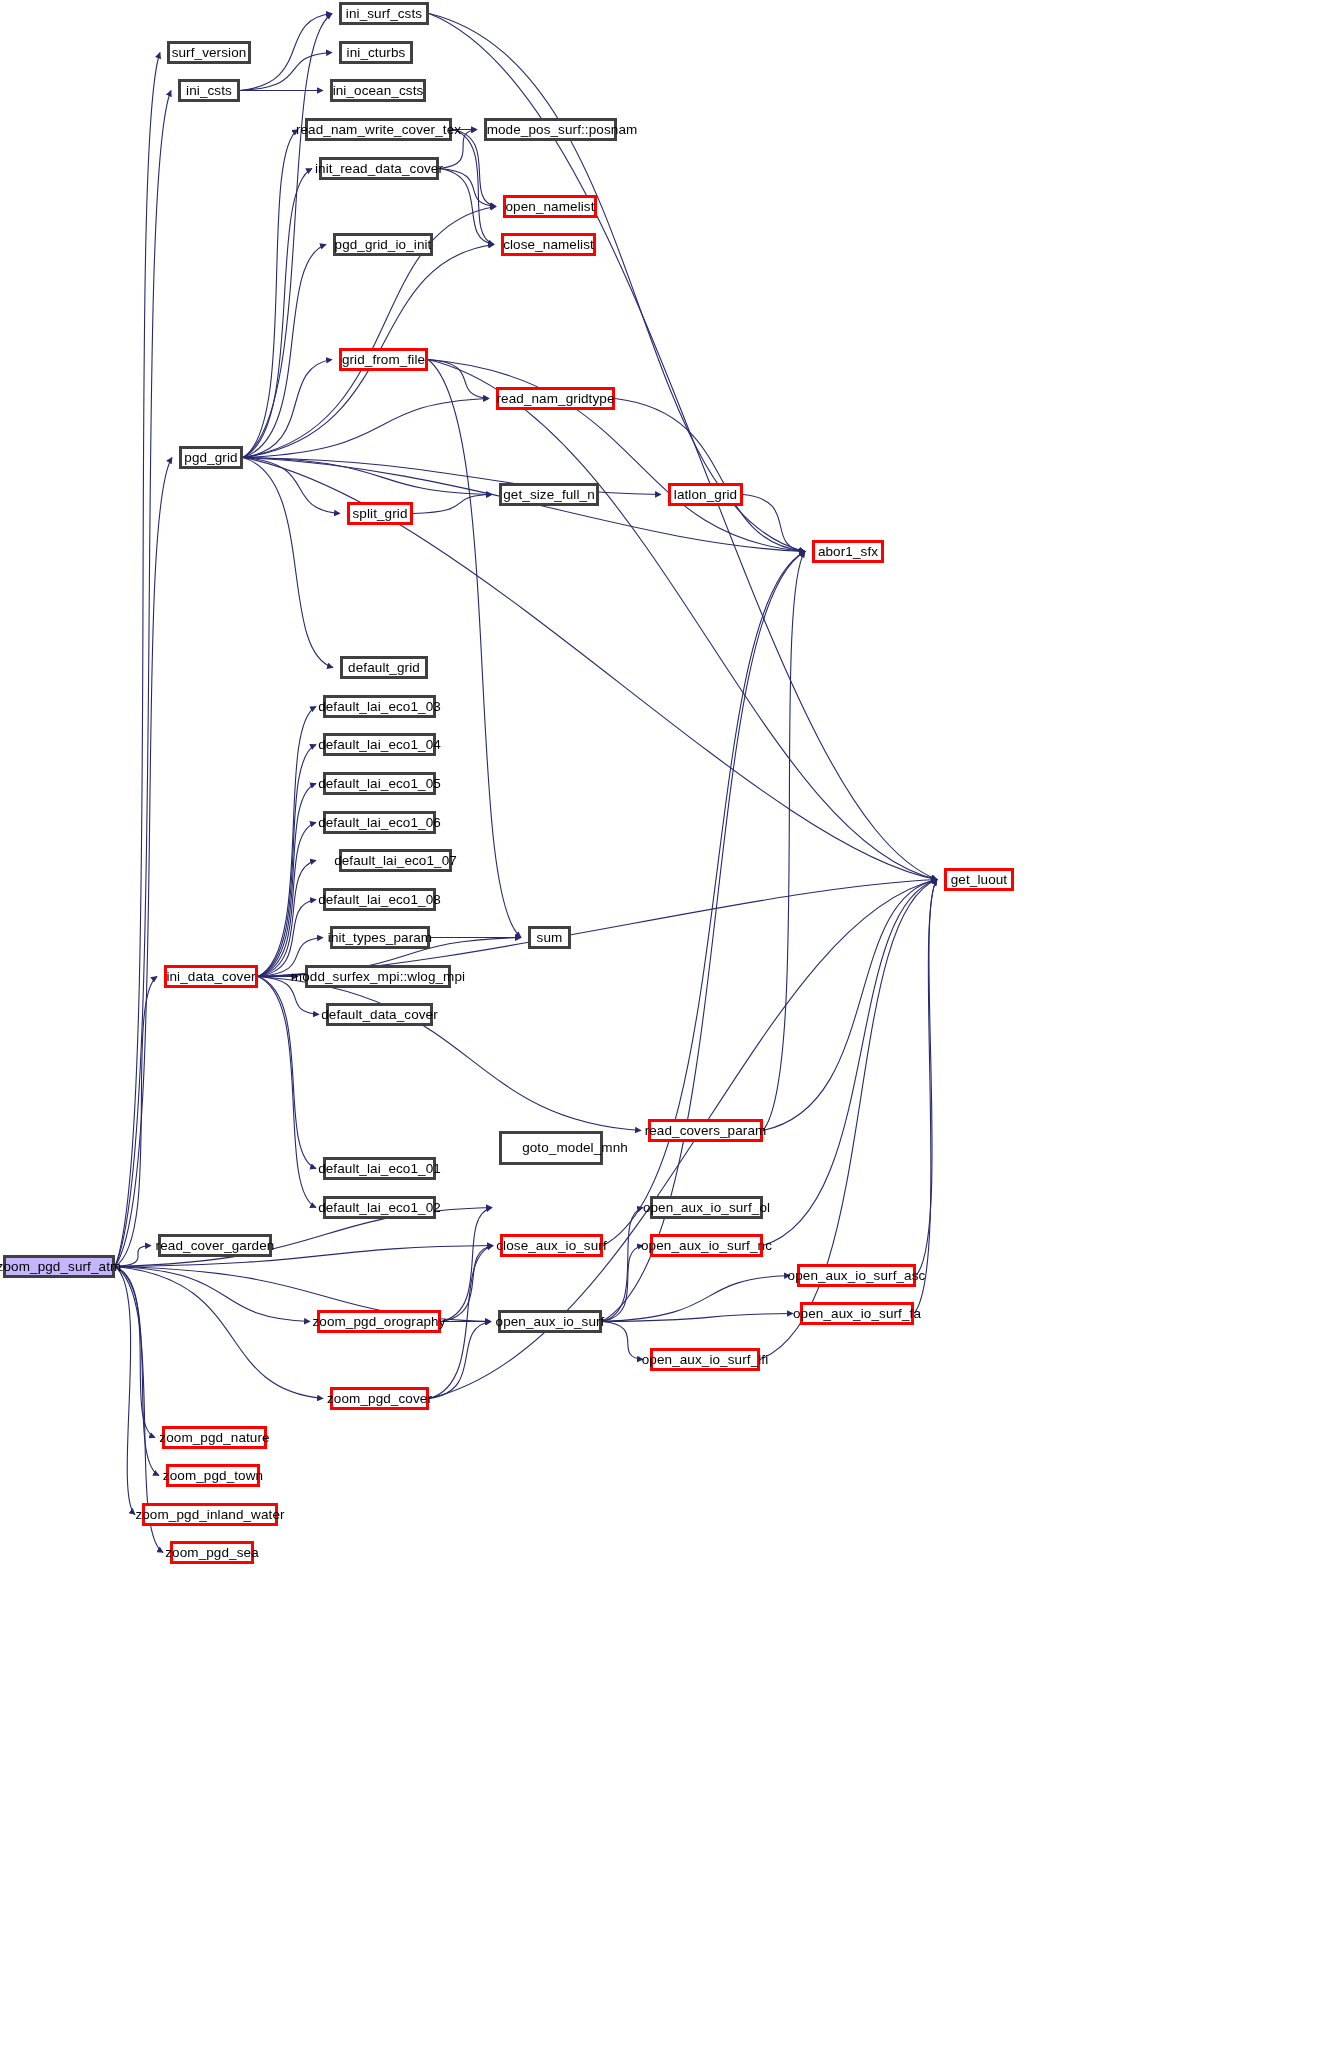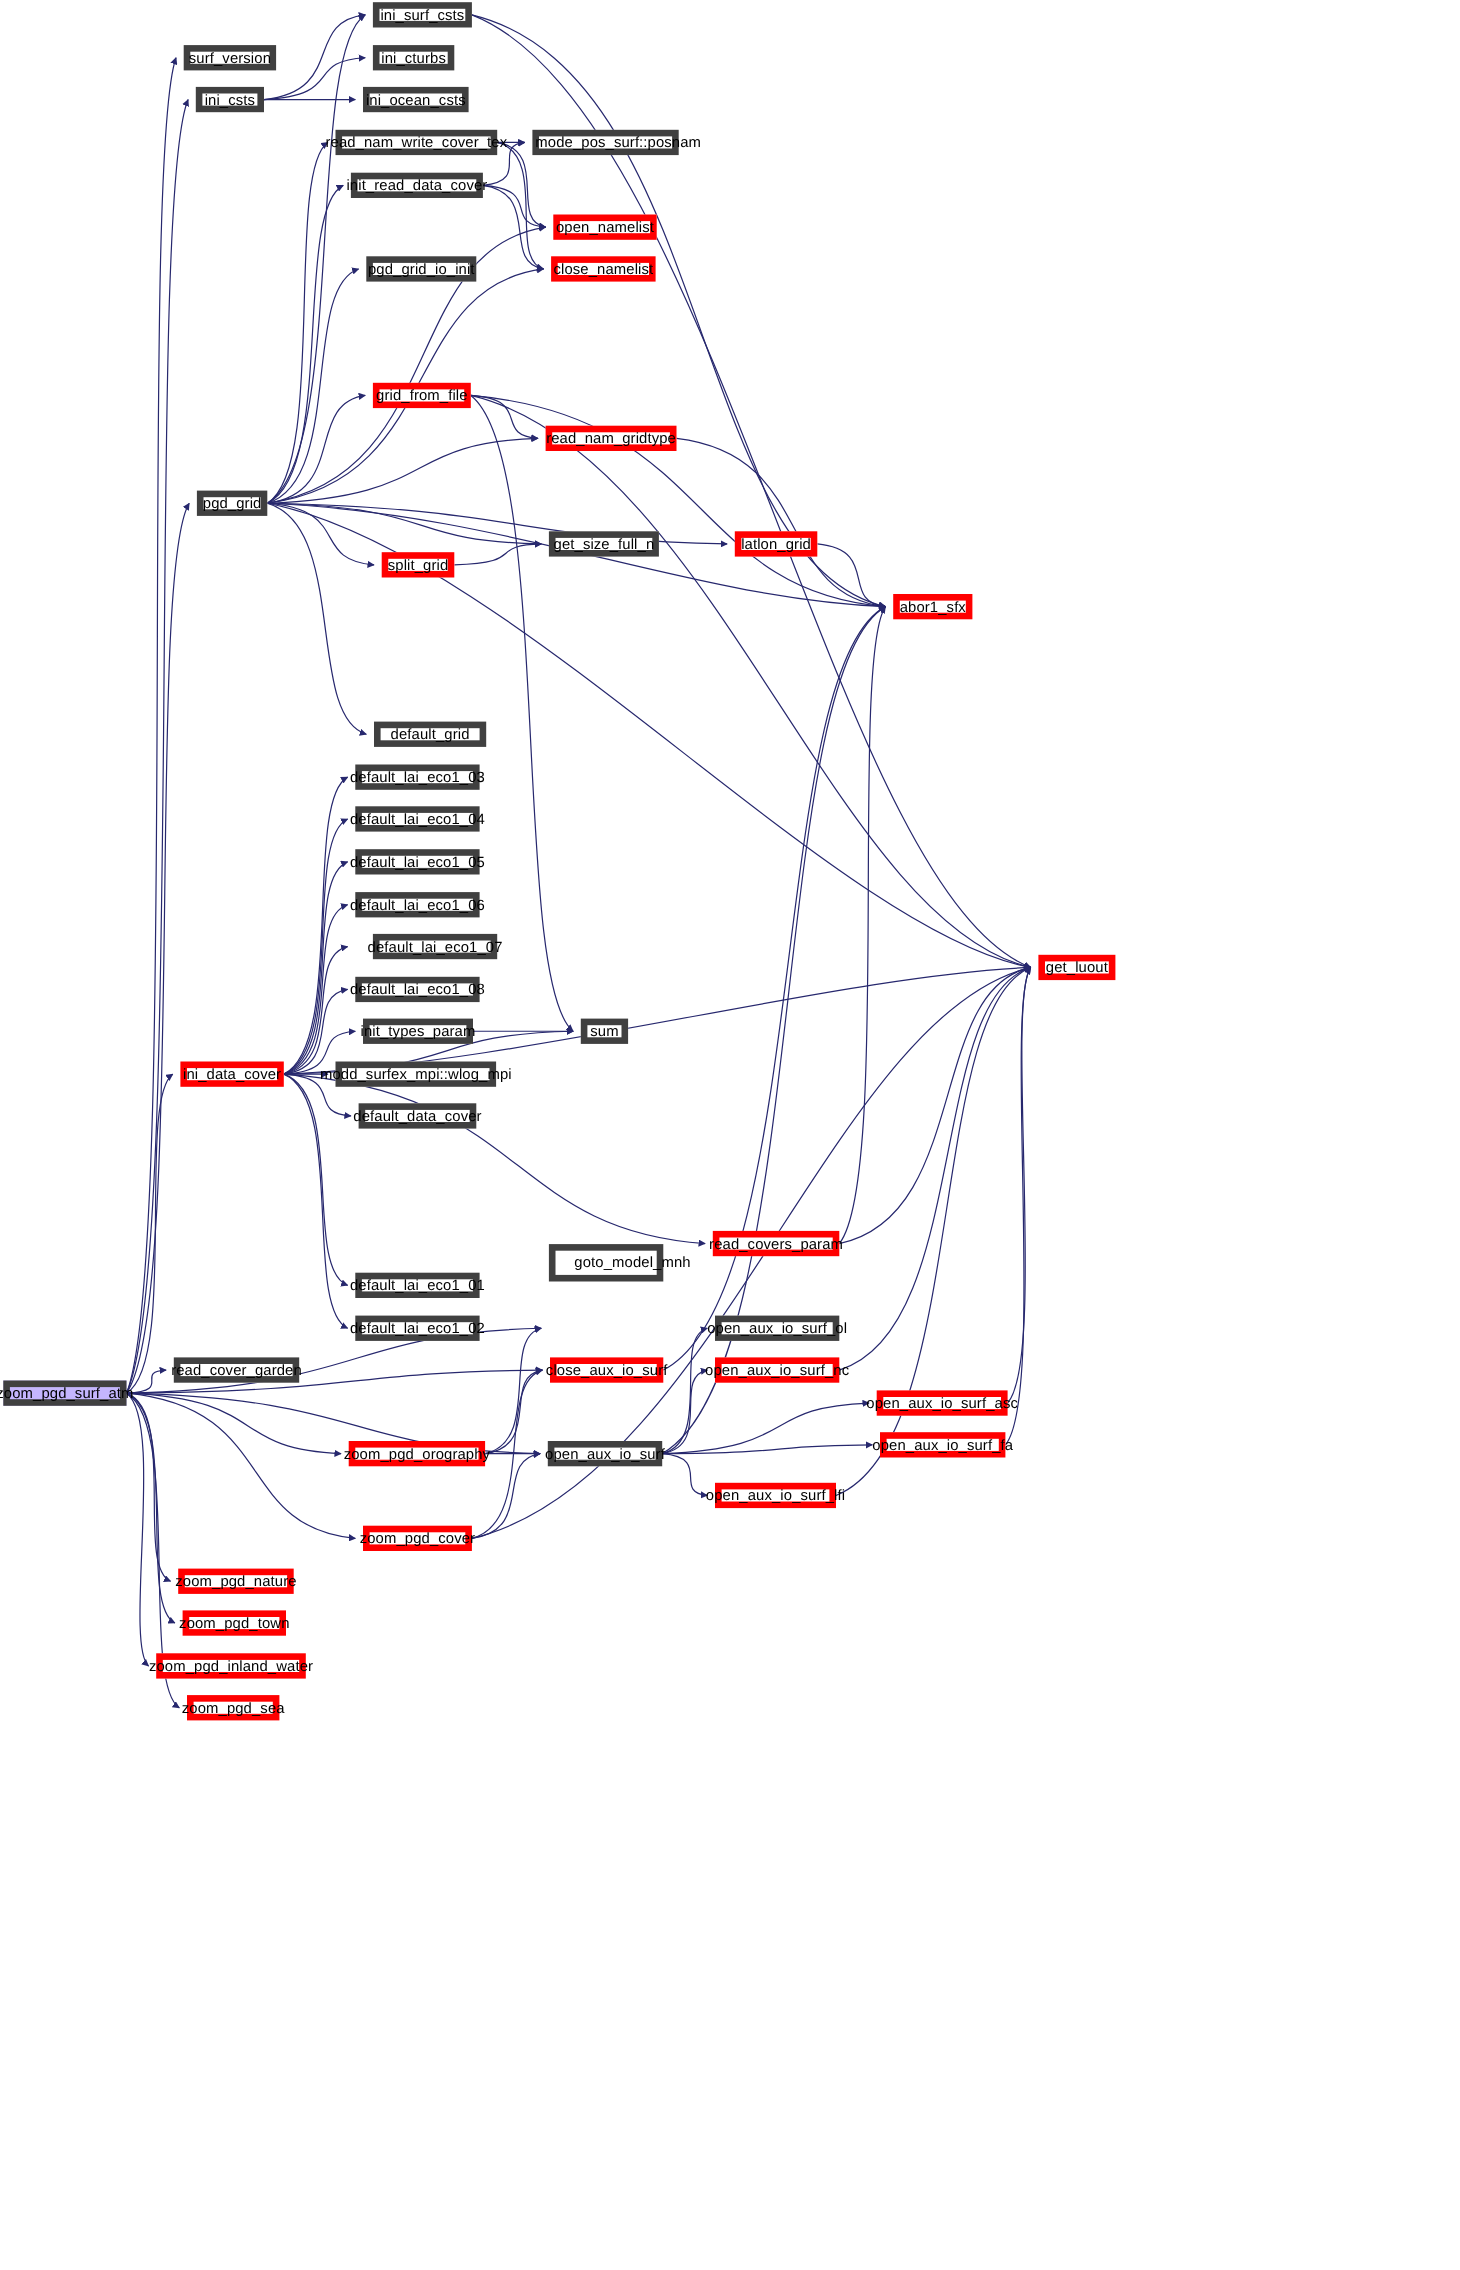--- a/index.html
+++ b/index.html
@@ -24,21 +24,21 @@
     height: 2064px;
     pointer-events: none;
   }
   .node {
     position: absolute;
     box-sizing: border-box;
     display: flex;
     align-items: center;
     justify-content: center;
     background: #ffffff;
-    border: 6px solid #404040;
+    border: 3px solid #404040;
     font-size: 13.5px;
     line-height: 1;
     color: #000000;
     white-space: nowrap;
     letter-spacing: 0.1px;
     cursor: pointer;
   }
   .node.red {
     border-color: #ff0000;
   }
@@ -192,21 +192,21 @@
       </div>
       <div class="node red" style="left: 668px; top: 483px; width: 75px; height: 23px;">
         <span>latlon_grid</span>
       </div>
       <div class="node red" style="left: 347px; top: 502px; width: 66px; height: 23px;">
         <span>split_grid</span>
       </div>
       <div class="node red" style="left: 812px; top: 540px; width: 72px; height: 23px;">
         <span>abor1_sfx</span>
       </div>
-      <div class="node" style="left: 340px; top: 656px; width: 102px; height: 23px;">
+      <div class="node" style="left: 340px; top: 656px; width: 88px; height: 23px;">
         <span>default_grid</span>
       </div>
       <div class="node" style="left: 323px; top: 695px; width: 113px; height: 23px;">
         <span>default_lai_eco1_03</span>
       </div>
       <div class="node" style="left: 323px; top: 733px; width: 113px; height: 23px;">
         <span>default_lai_eco1_04</span>
       </div>
       <div class="node" style="left: 323px; top: 772px; width: 113px; height: 23px;">
         <span>default_lai_eco1_05</span>

